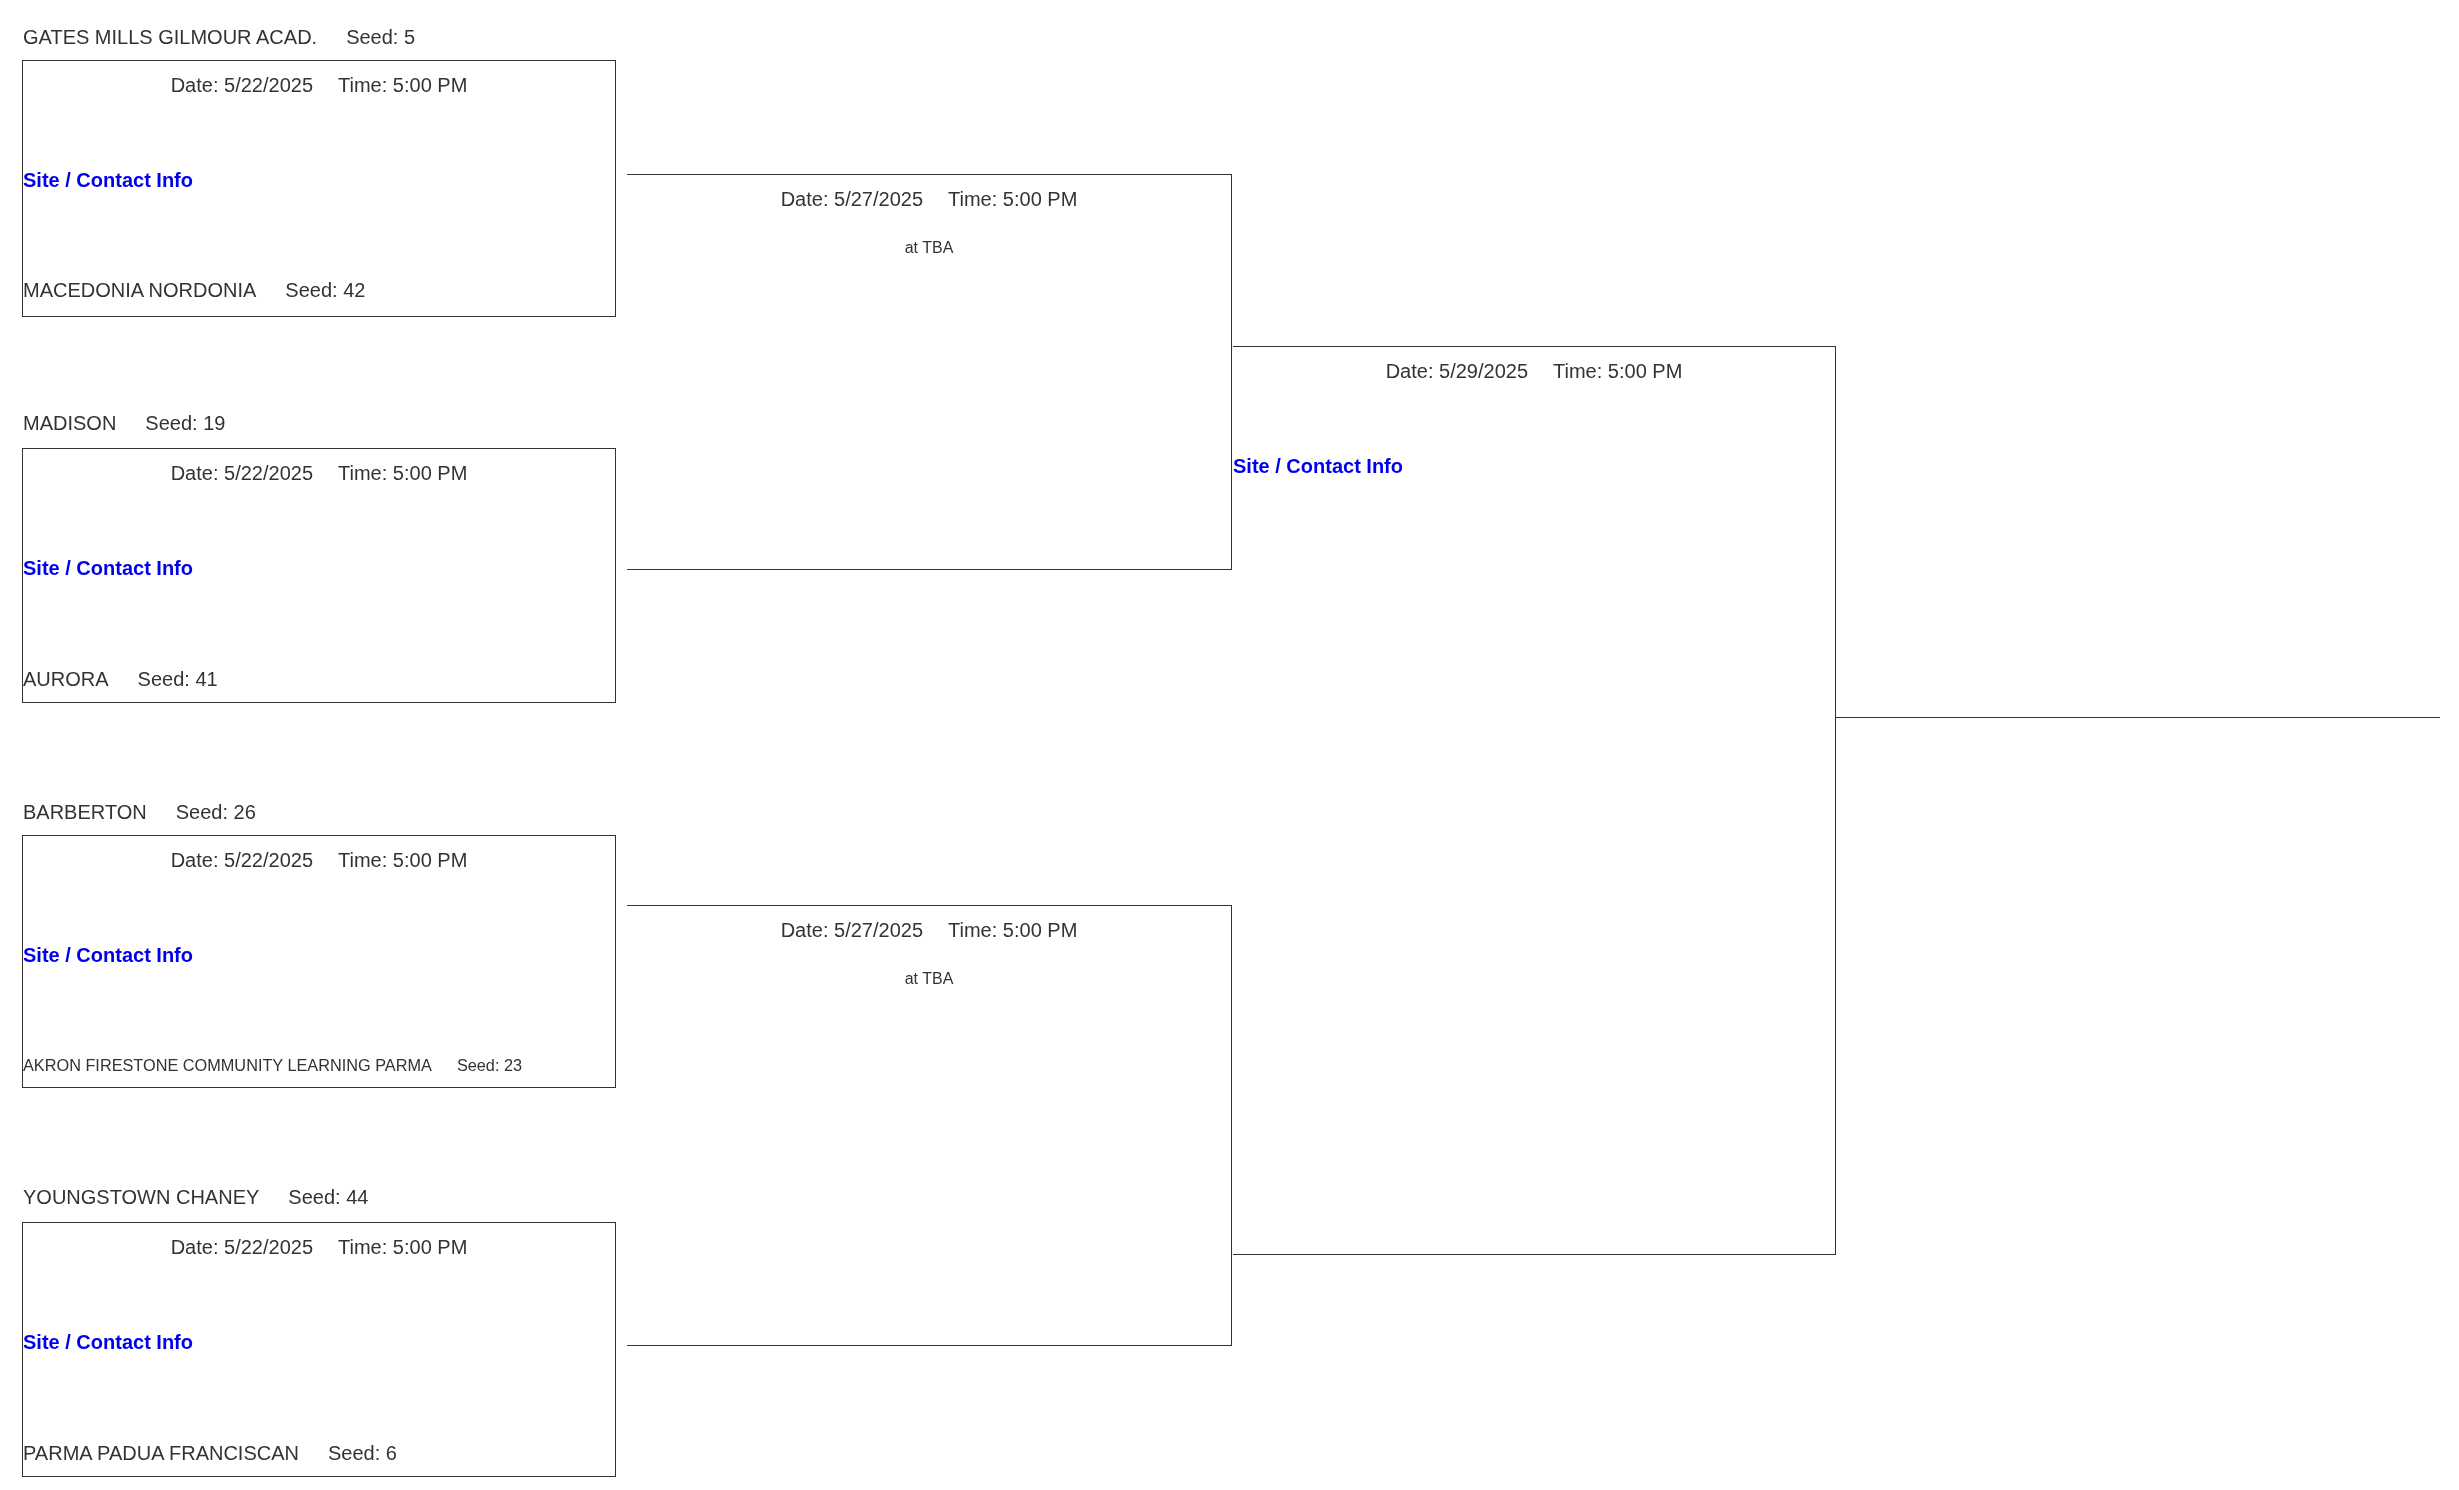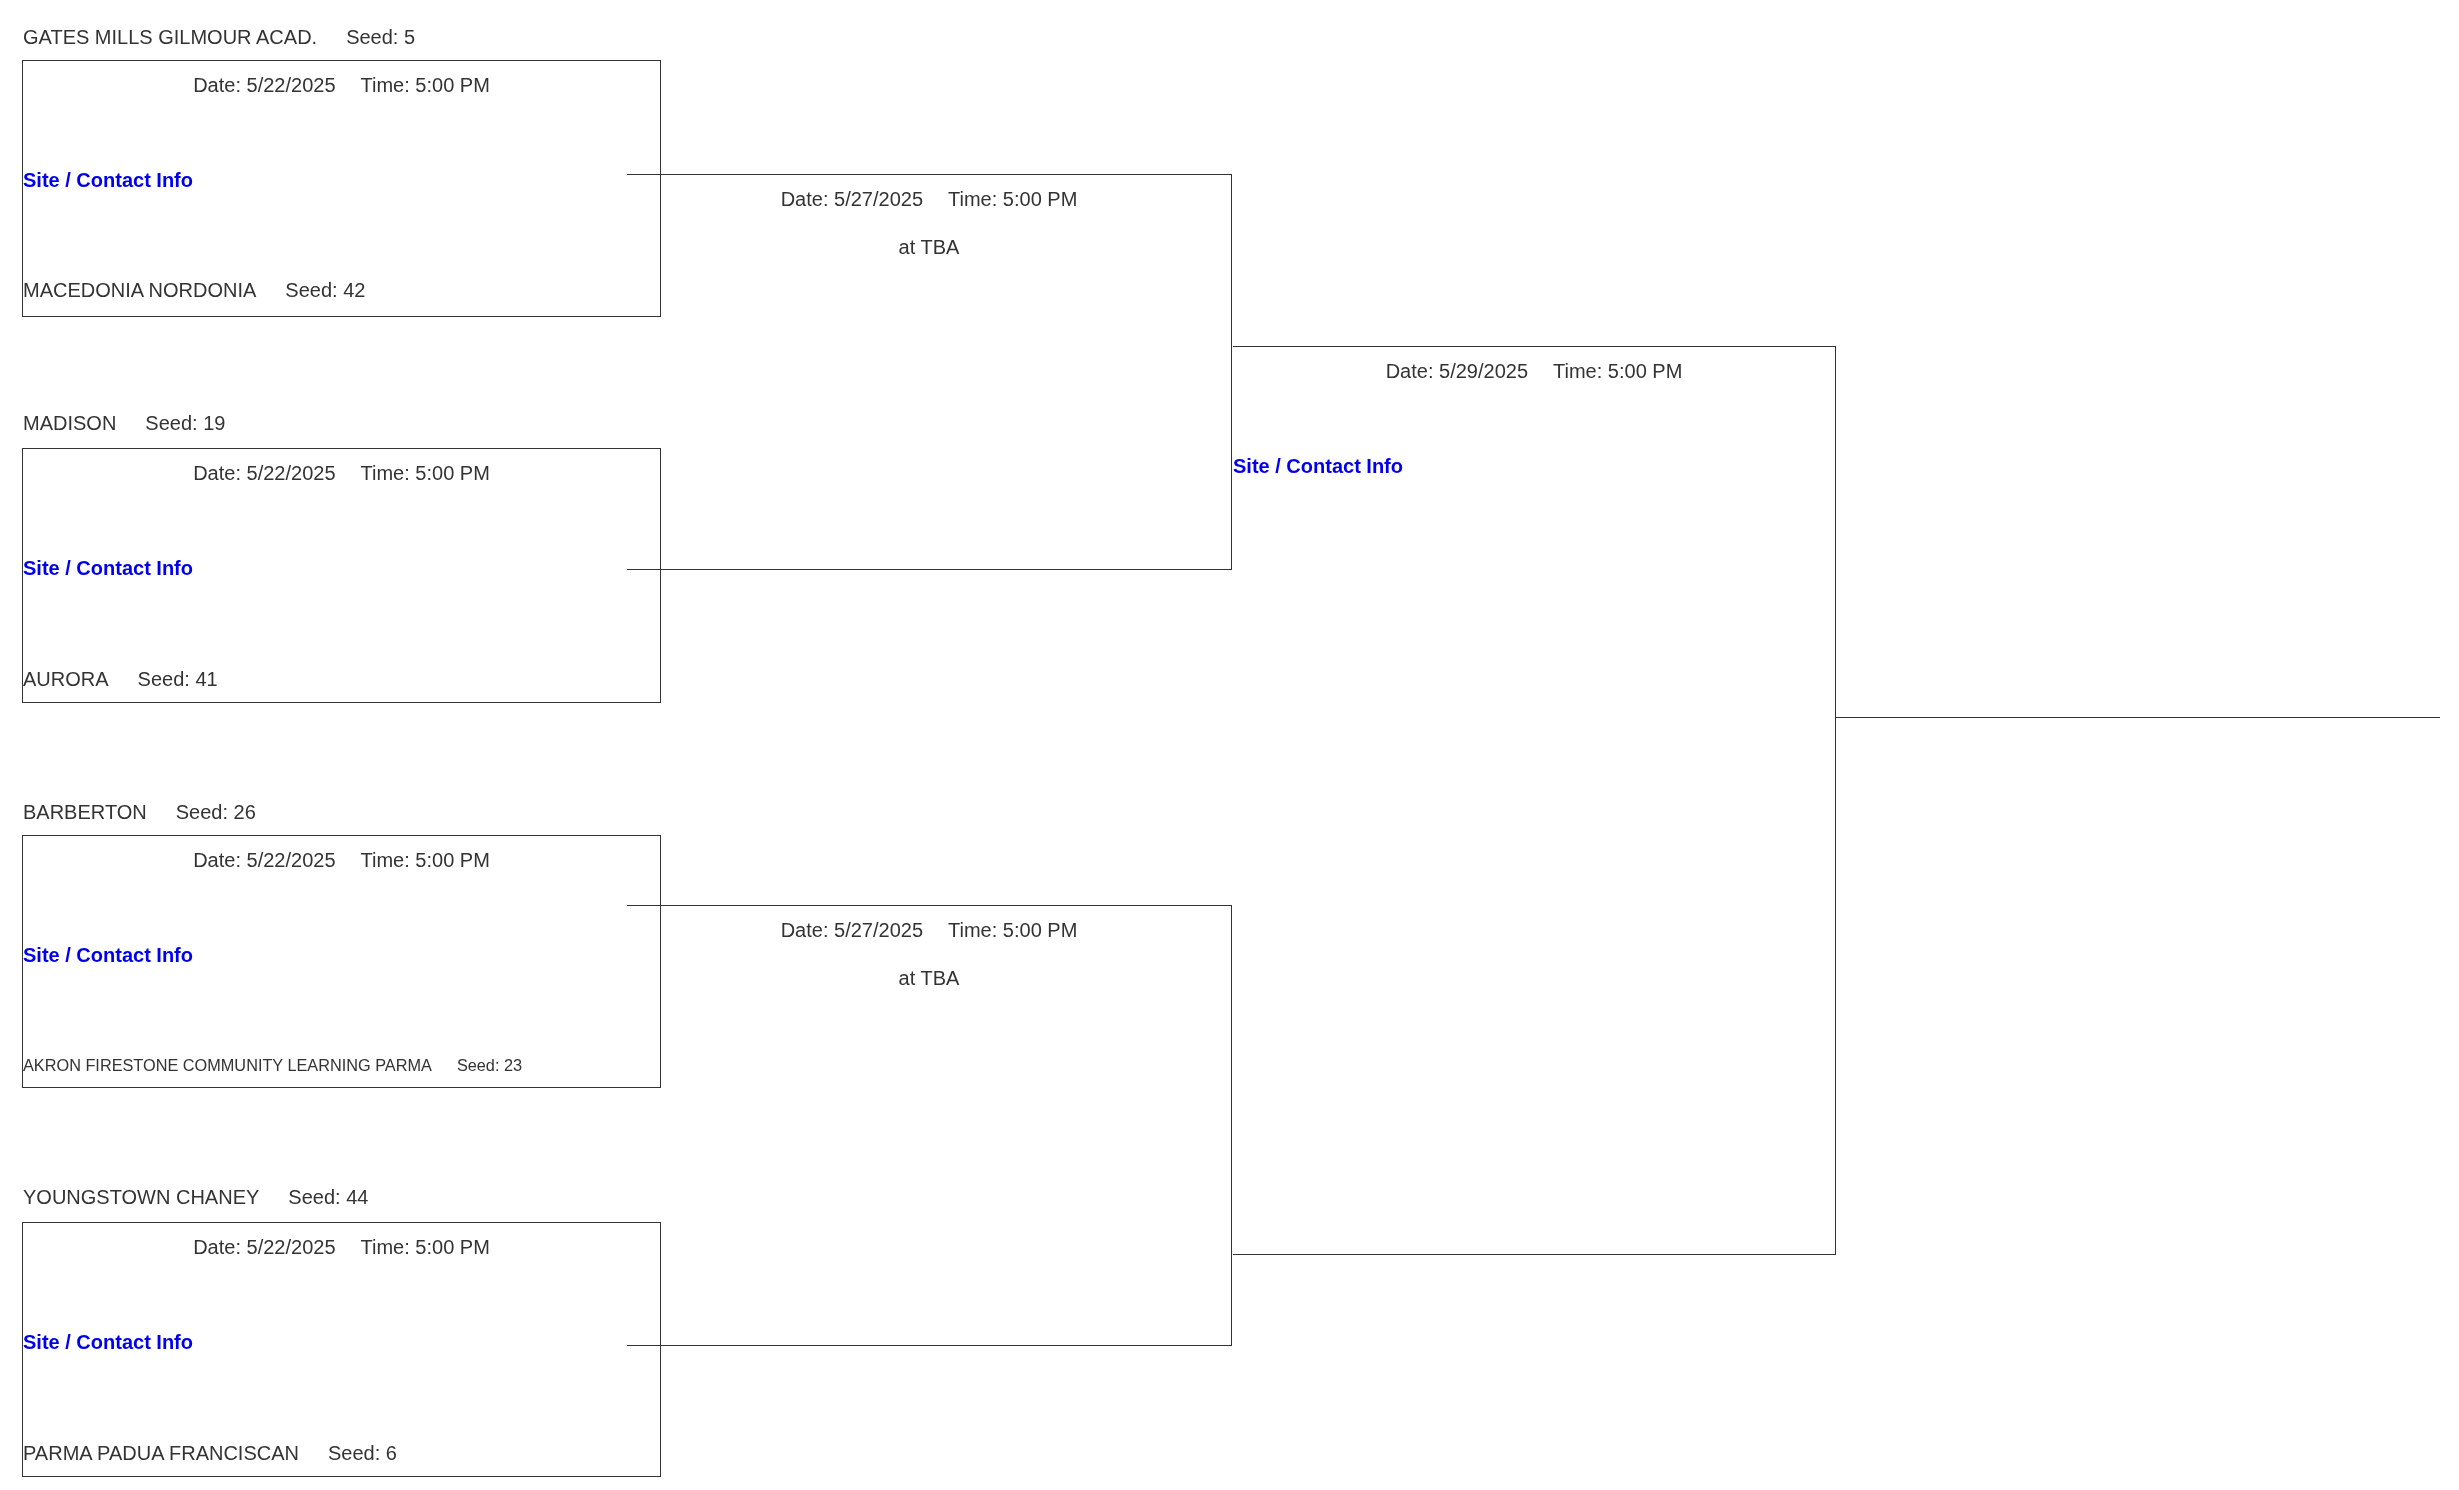--- a/index.html
+++ b/index.html
@@ -22,36 +22,36 @@
   .team.small{font-size:16.3px;gap:25px;}
   .team-name,.team-seed{display:inline-block;}
   
   .box{
     position:absolute;
     box-sizing:border-box;
     border:1.9px solid #333333;
     background:transparent;
   }
   .box.open-left{border-left:none;}
-  .r1{left:22px;width:639px;}
+  .r1{left:22px;width:594px;}
   .r2{left:627px;width:605px;}
   .r3{left:1233px;width:603px;}
   .date-row{
     position:absolute;top:11.5px;left:0;right:0;height:25px;line-height:25px;
     display:flex;justify-content:center;align-items:center;gap:25px;
     font-size:20px;color:#333333;white-space:nowrap;
   }
   .site-link{
     position:absolute;top:107px;left:0;right:0;height:25px;line-height:25px;
     font-size:20px;font-weight:bold;color:#0000ee;
     cursor:pointer;text-decoration:none;white-space:nowrap;
   }
   .tba{
     position:absolute;top:60px;left:0;right:0;height:25px;line-height:25px;
-    text-align:center;font-size:20px;color:#333333;white-space:nowrap;
+    text-align:center;font-size:16px;color:#333333;white-space:nowrap;
   }
   
   .champion-line{
     position:absolute;top:717px;left:1836px;width:604px;height:0;
     border-top:1.9px solid #333333;
   }
 </style>
 </head>
 <body>
 

